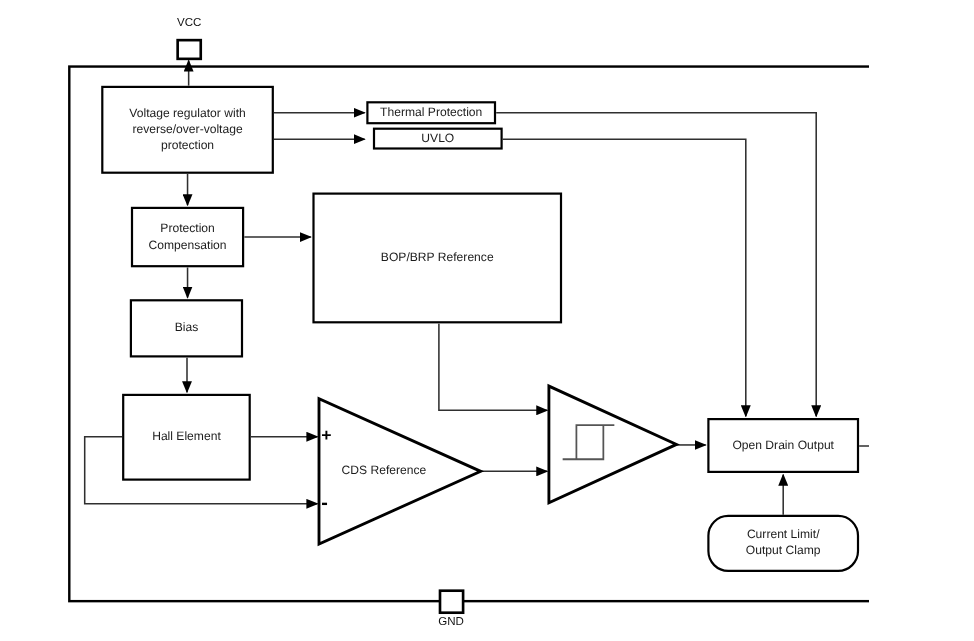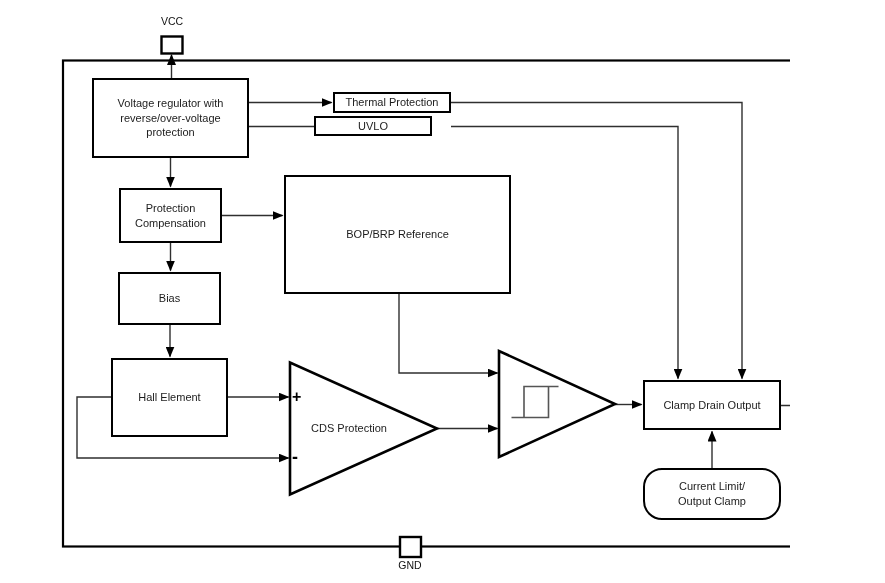--- a/index.html
+++ b/index.html
@@ -97,33 +97,33 @@
   <div class="lbl" style="left:152px; top:16px; width:40px;">VCC</div>
   <div class="lbl" style="left:806px; top:379px; width:40px;">OUT</div>
   <div class="lbl" style="left:390px; top:560px; width:40px;">GND</div>
 
   <div class="box" style="left:92px; top:78px; width:157px; height:80px;">Voltage regulator with
 reverse/over-voltage
 protection</div>
 
   <div class="box thin" style="left:333px; top:92px; width:118px; height:21px;">Thermal Protection</div>
 
-  <div class="box thin" style="left:314px; top:116px; width:118px; height:20px;">UVLO</div>
+  <div class="box thin" style="left:339px; top:116px; width:118px; height:20px;">UVLO</div>
 
   <div class="box" style="left:119px; top:188px; width:103px; height:55px;">Protection
 Compensation</div>
 
   <div class="box" style="left:118px; top:272px; width:103px; height:53px;">Bias</div>
 
   <div class="box" style="left:284px; top:175px; width:227px; height:119px;">BOP/BRP Reference</div>
 
   <div class="box" style="left:111px; top:358px; width:117px; height:79px;">Hall Element</div>
 
-  <div class="box" style="left:643px; top:380px; width:138px; height:50px;">Clamp Drain Output</div>
+  <div class="box" style="left:643px; top:380px; width:138px; height:50px;">Open Drain Output</div>
 
   <div class="box" style="left:643px; top:468px; width:138px; height:52px;border-radius:19px;">Current Limit/
 Output Clamp</div>
 
-  <div class="amp-label" style="left:294px; top:422px; width:110px;">CDS Protection</div>
+  <div class="amp-label" style="left:294px; top:422px; width:110px;">CDS Reference</div>
   <div class="amp-sign" style="left:292px; top:389px; font-size:16px;">+</div>
   <div class="amp-sign" style="left:292px; top:448px; font-size:18px;">-</div>
 
 </div>
 
 </body></html>

